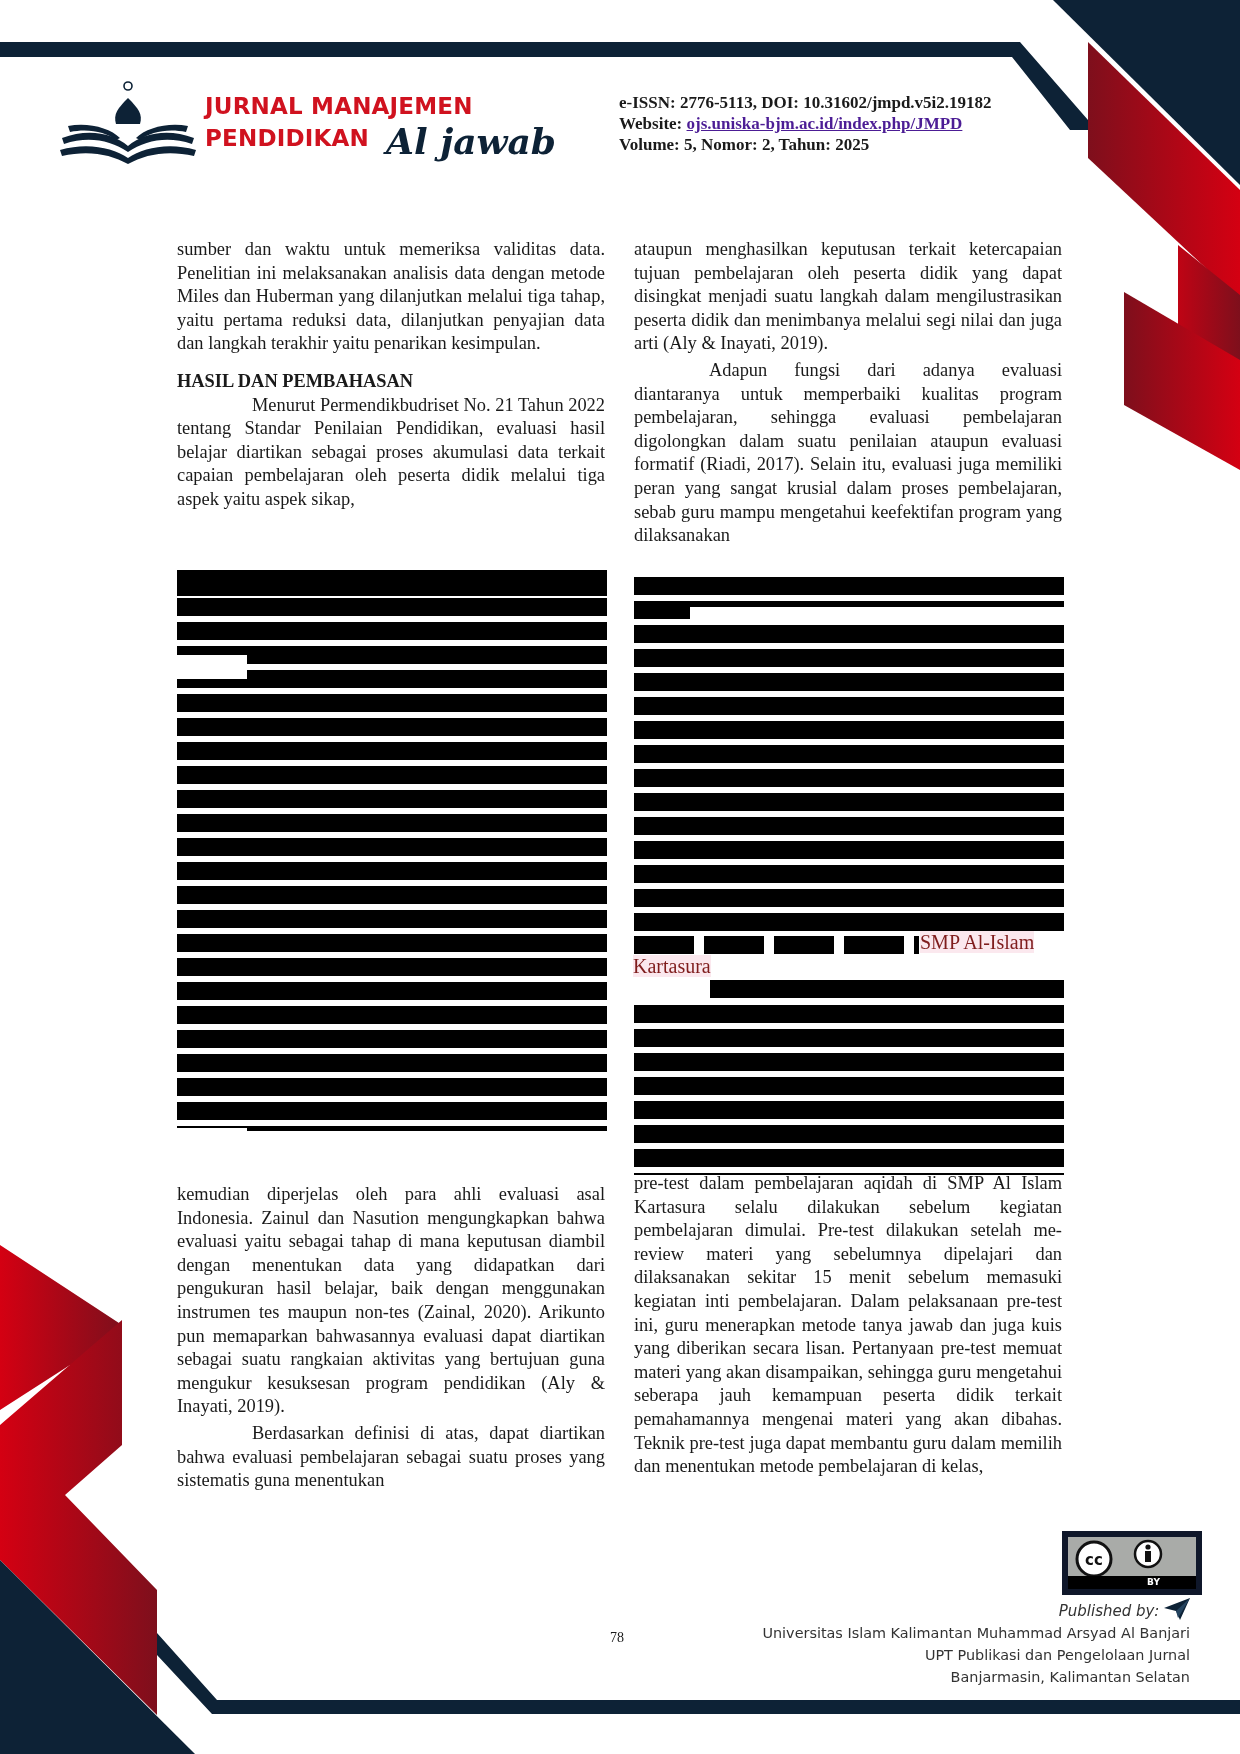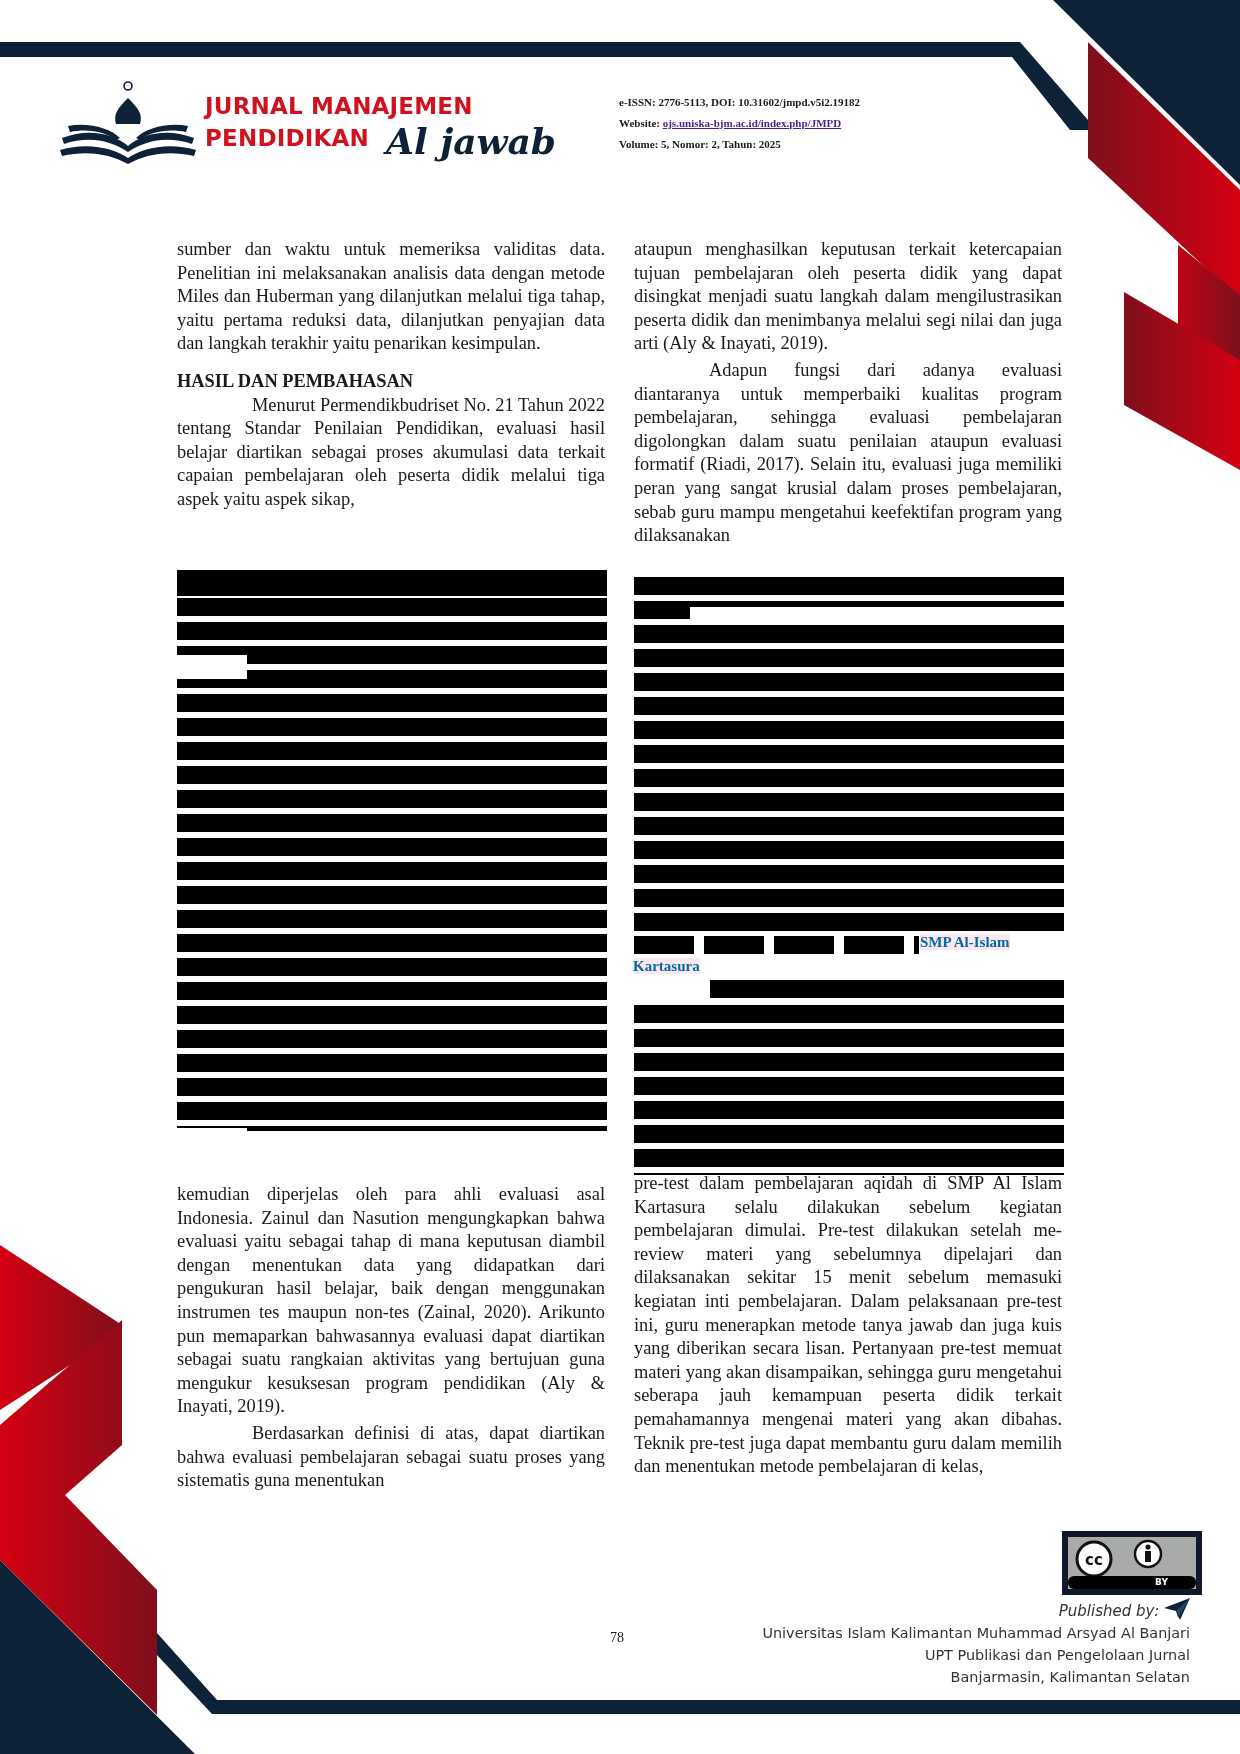--- a/index.html
+++ b/index.html
@@ -1,35 +1,35 @@
 <!DOCTYPE html>
 <html><head>
 <meta charset="utf-8">
 <style>
   html, body { margin: 0; padding: 0; }
   body { width: 1240px; height: 1754px; position: relative; background: #ffffff; overflow: hidden; font-family: "Liberation Serif", serif; color: #1a1a1a; }
   .deco { position: absolute; left: 0; top: 0; width: 1240px; height: 1754px; pointer-events: none; }
   .logo { position: absolute; left: 60px; top: 80px; width: 470px; height: 90px; }
   .logo-text { position: absolute; left: 205px; top: 90px; font-family: "DejaVu Sans", sans-serif; font-weight: bold; color: #d0121f; font-size: 23px; line-height: 32px; letter-spacing: 0.2px; }
   .logo-script { position: absolute; left: 386px; top: 120px; font-family: "DejaVu Serif", serif; font-style: italic; font-weight: bold; font-size: 36px; color: #0d2236; }
-  .meta { position: absolute; left: 619px; top: 92px; font-family: "Liberation Serif", serif; font-weight: bold; font-size: 11px; line-height: 21px; color: #1a1a1a; }
+  .meta { position: absolute; left: 619px; top: 92px; font-family: "Liberation Serif", serif; font-weight: bold; font-size: 17px; line-height: 21px; color: #1a1a1a; }
   .meta a { color: #4c1d95; text-decoration: underline; }
   .col { position: absolute; width: 428px; font-size: 18.4px; line-height: 23.6px; text-align: justify; }
   .col p { margin: 0; }
   .col .indent { text-indent: 75px; }
   .col h2 { margin: 0; font-size: 18.4px; font-weight: bold; line-height: 23.6px; }
   .gap { height: 14px; }
   .redact { position: absolute; background: #000; }
-  .highlight { position: absolute; left: 633px; top: 930px; font-weight: bold; font-size: 15px; line-height: 24px; color: #0369a1; }
+  .highlight { position: absolute; left: 633px; top: 930px; font-weight: normal; font-size: 20px; line-height: 24px; color: #7f1d1d; }
   .highlight span { background: #fbe8ee; }
   .page-num { position: absolute; left: 610px; top: 1630px; font-size: 14px; }
   .publisher { position: absolute; right: 50px; top: 1598px; text-align: right; font-family: "DejaVu Sans", sans-serif; font-size: 14.4px; line-height: 22px; color: #333; }
   .publisher .pb { font-style: italic; font-size: 15px; }
   .cc { position: absolute; left: 1062px; top: 1531px; width: 128px; height: 52px; background: #a9aba8; border: 6px solid #0f172a; }
-  .cc .strip { position: absolute; left: 0; bottom: 0; width: 100%; height: 13px; background: #000; color: #fff; font-family: "DejaVu Sans", sans-serif; font-size: 9px; font-weight: bold; text-align: right; box-sizing: border-box; padding-right: 28px; line-height: 13px; border-radius: 6px; }
+  .cc .strip { position: absolute; left: 0; bottom: 0; width: 100%; height: 13px; background: #000; color: #fff; font-family: "DejaVu Sans", sans-serif; font-size: 9px; font-weight: bold; text-align: right; box-sizing: border-box; padding-right: 36px; line-height: 13px; }
 </style>
 </head>
 <body>
 
 <svg class="deco" viewBox="0 0 1240 1754" xmlns="http://www.w3.org/2000/svg">
   <defs>
     <linearGradient id="rg1" x1="0" x2="1" y1="0" y2="0">
       <stop offset="0" stop-color="#7e0f1c"></stop>
       <stop offset="1" stop-color="#d40012"></stop>
     </linearGradient>

